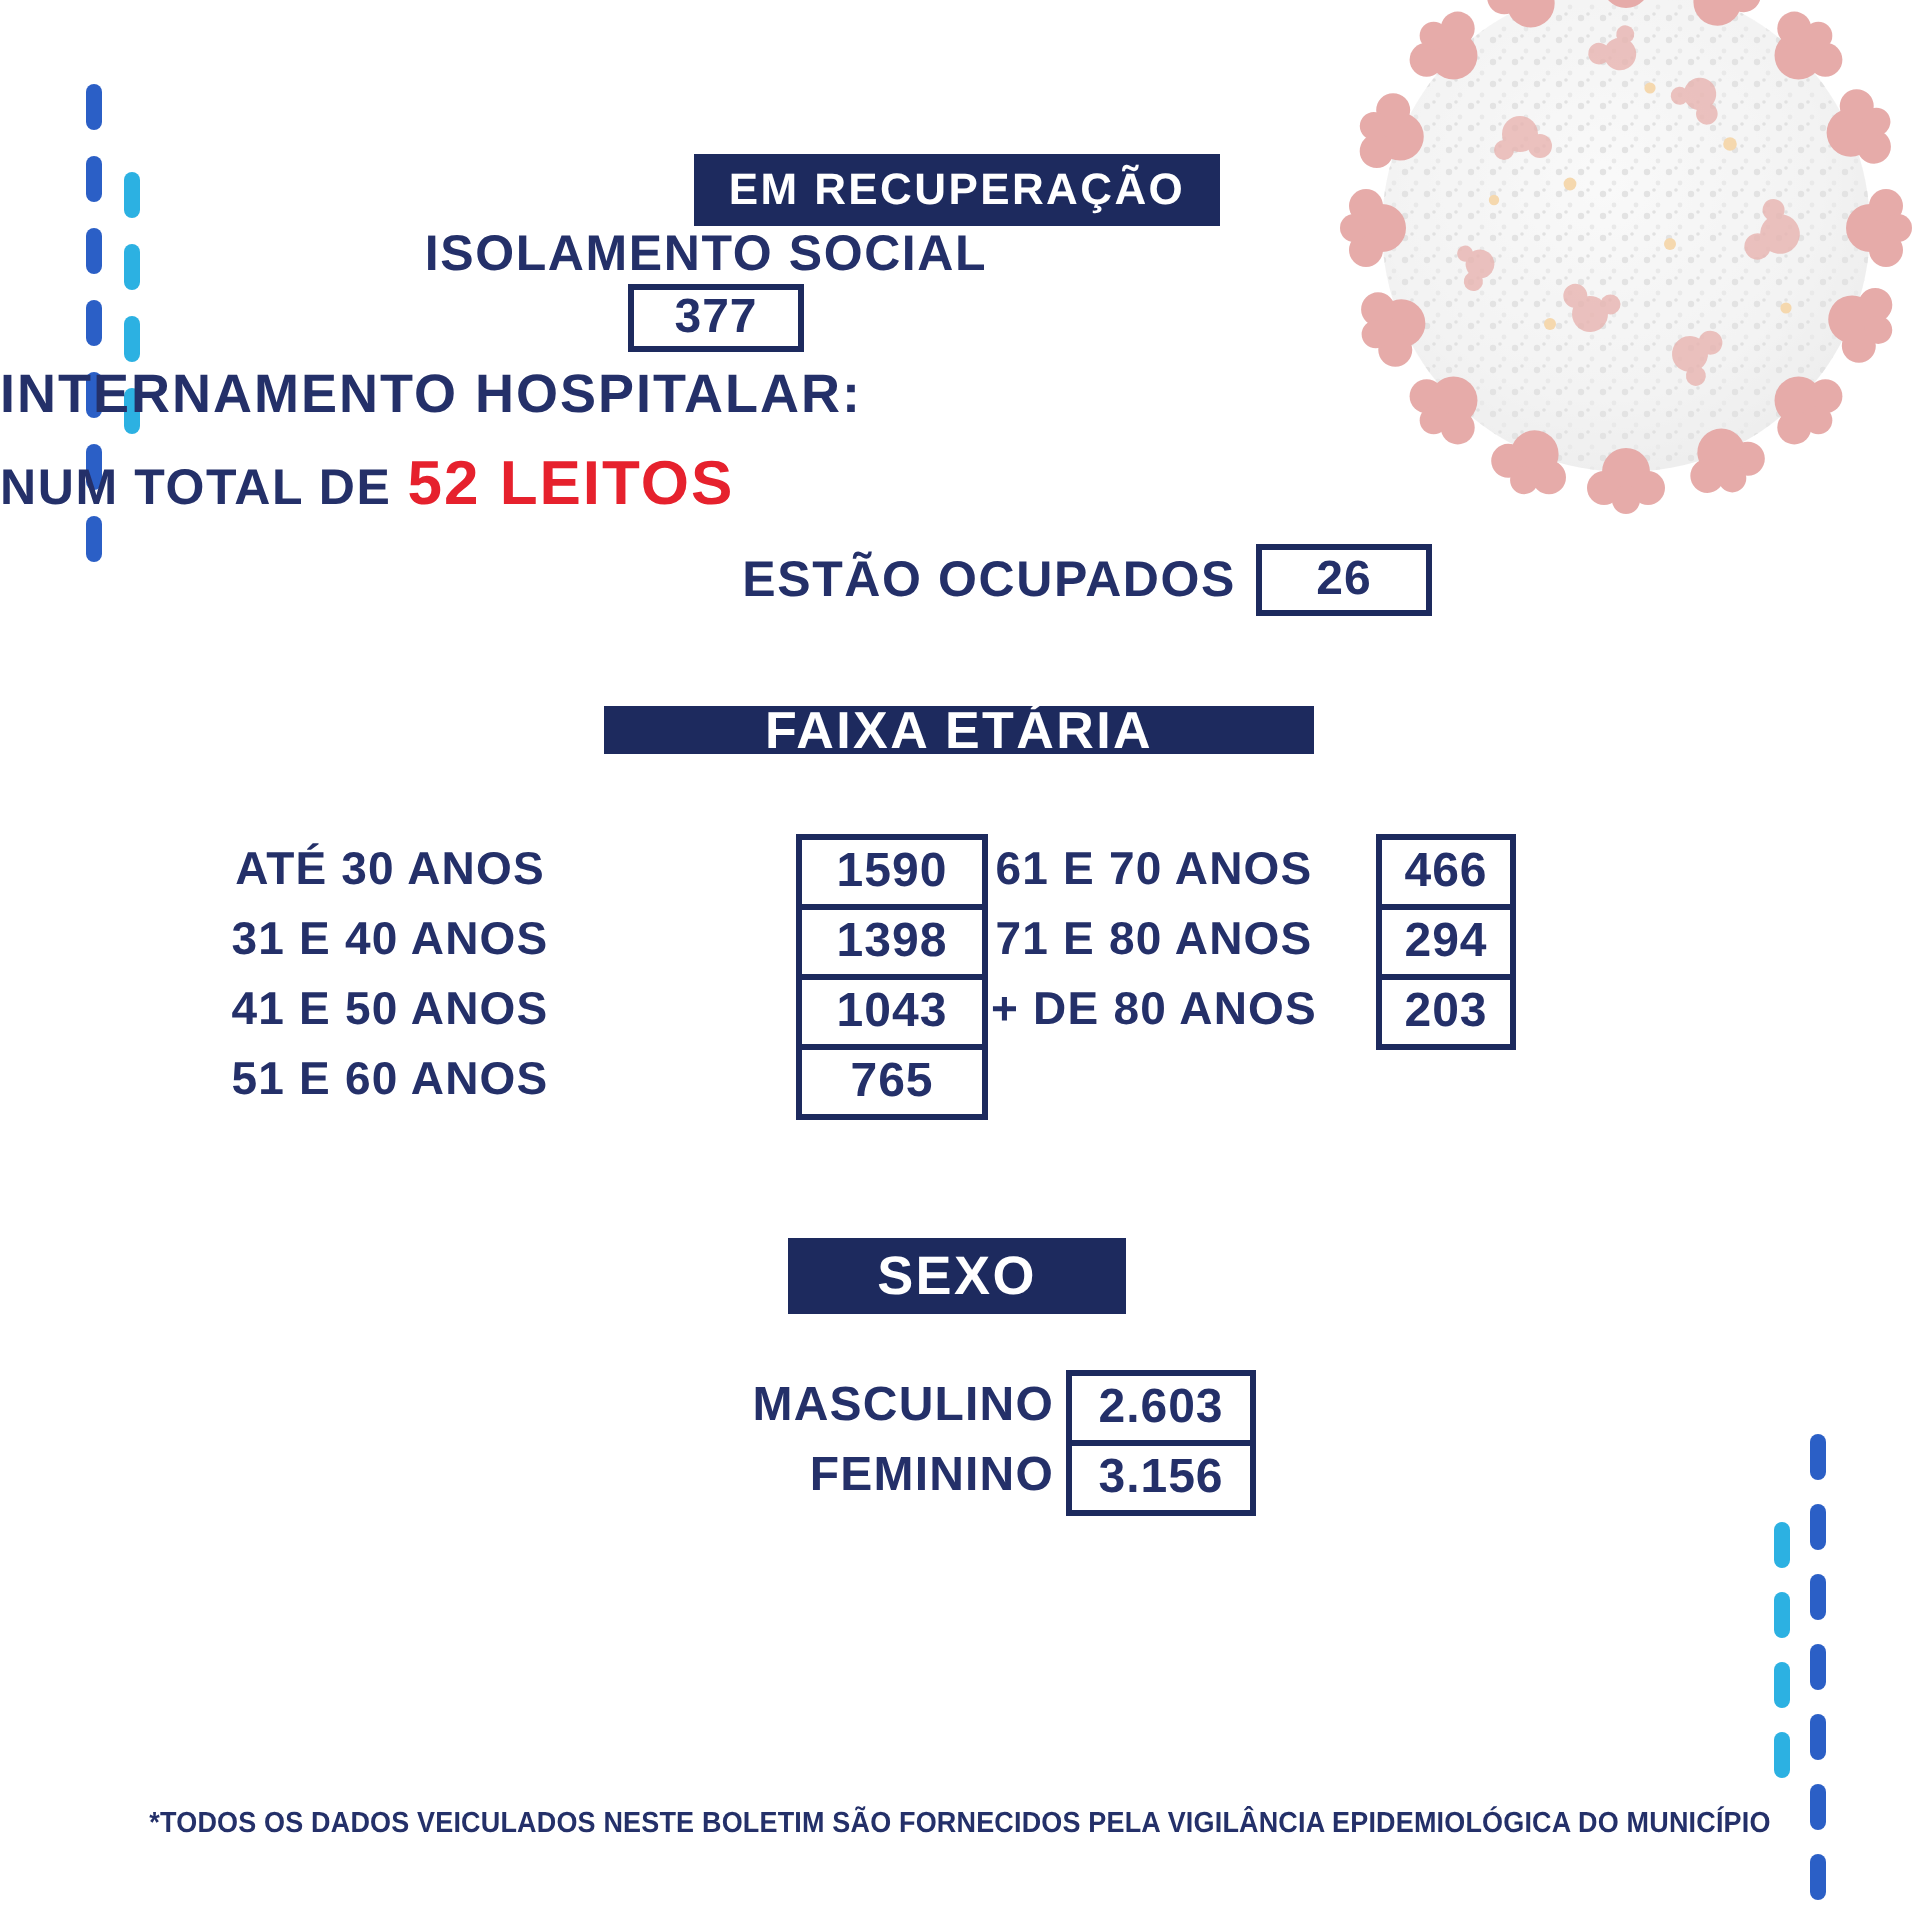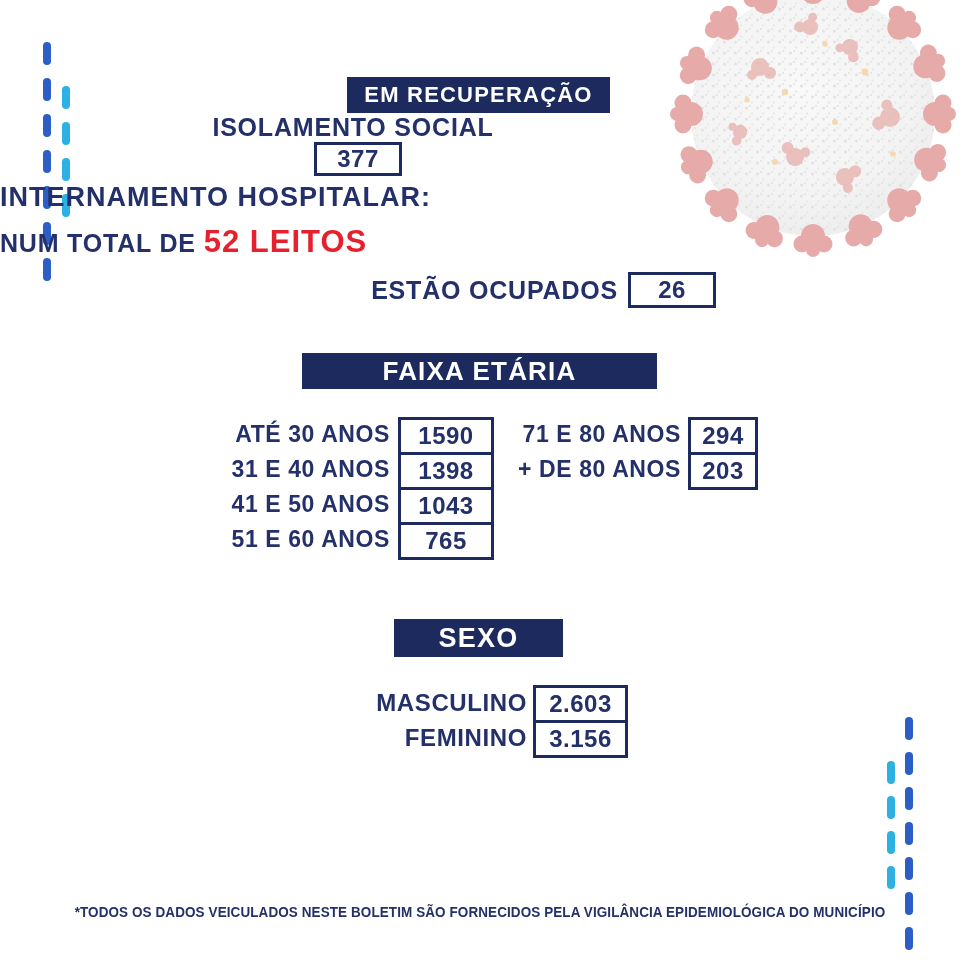--- a/index.html
+++ b/index.html
@@ -24,21 +24,21 @@
   .dc-left-dark{left:43px;top:42px;gap:13px;}
   .dc-left-light{left:62px;top:86px;gap:13px;}
   .dc-right-dark{left:905px;top:717px;gap:12px;}
   .dc-right-light{left:887px;top:761px;gap:12px;}
   
   .title-box{
     position:absolute;background:var(--navy_fill);color:#fff;display:flex;
     align-items:center;justify-content:center;letter-spacing:1.2px;white-space:nowrap;
   }
   .tb-recovery{left:347px;top:77px;width:263px;height:36px;font-size:22px;}
-  .tb-age{left:302px;top:353px;width:355px;height:36px;font-size:26px;}
+  .tb-age{left:302px;top:353px;width:355px;height:24px;font-size:26px;}
   .tb-sex{left:394px;top:619px;width:169px;height:38px;font-size:27px;}
   
   .vbox{
     border:3px solid var(--navy_fill);background:#fff;display:flex;align-items:center;
     justify-content:center;font-size:24px;color:var(--navy_text);letter-spacing:0.5px;
   }
   
   .r-row{position:absolute;left:0;width:960px;display:flex;align-items:center;justify-content:flex-end;white-space:nowrap;}
   .r-row .lbl{font-size:25px;letter-spacing:0.8px;margin-right:10px;}
   .rr-isolamento{top:140px;height:36px;padding-right:244px;flex-direction:column;}
@@ -46,21 +46,21 @@
   .rr-isolamento .vbox{width:88px;height:36px;}
   .rr-ocupados .vbox{width:88px;height:36px;}
   .r-line{position:absolute;left:0;width:960px;white-space:nowrap;}
   .rl-internamento{top:182px;font-size:27px;letter-spacing:1px;padding-right:218px;}
   .rl-leitos{top:224px;padding-right:260px;}
   .rl-leitos .prefix{font-size:25px;letter-spacing:0.8px;margin-right:8px;}
   .rl-leitos .highlight{font-size:31px;letter-spacing:1px;color:var(--red);}
   
   .age-col{position:absolute;top:417px;}
   .age-col .age-row{display:flex;align-items:flex-start;height:35px;white-space:nowrap;}
-  .age-col .age-lbl{font-size:23px;letter-spacing:0.6px;text-align:right;line-height:35px;}
+  .age-col .age-lbl{font-size:23px;letter-spacing:0.6px;text-align:center;line-height:35px;}
   .age-col .vbox{height:38px;}
   .ac-left{left:0;}
   .ac-left .age-lbl{width:390px;margin-right:8px;}
   .ac-left .vbox{width:96px;}
   .ac-right{left:473px;}
   .ac-right .age-lbl{width:208px;margin-right:7px;}
   .ac-right .vbox{width:70px;}
   
   .sex-rows{position:absolute;left:0;top:685px;width:960px;}
   .sex-row{display:flex;align-items:flex-start;justify-content:flex-end;height:35px;padding-right:332px;white-space:nowrap;}
@@ -220,20 +220,26 @@
     <div class="age-row">
       <span class="age-lbl">51 E 60 ANOS</span>
       <span class="vbox">
           <span>765</span>
         </span>
     </div>
   </div>
 
   <div class="age-col ac-right">
     <div class="age-row">
+      <span class="age-lbl">61 E 70 ANOS</span>
+      <span class="vbox">
+          <span>466</span>
+        </span>
+    </div>
+    <div class="age-row">
       <span class="age-lbl">71 E 80 ANOS</span>
       <span class="vbox">
           <span>294</span>
         </span>
     </div>
     <div class="age-row">
       <span class="age-lbl">+ DE 80 ANOS</span>
       <span class="vbox">
           <span>203</span>
         </span>

